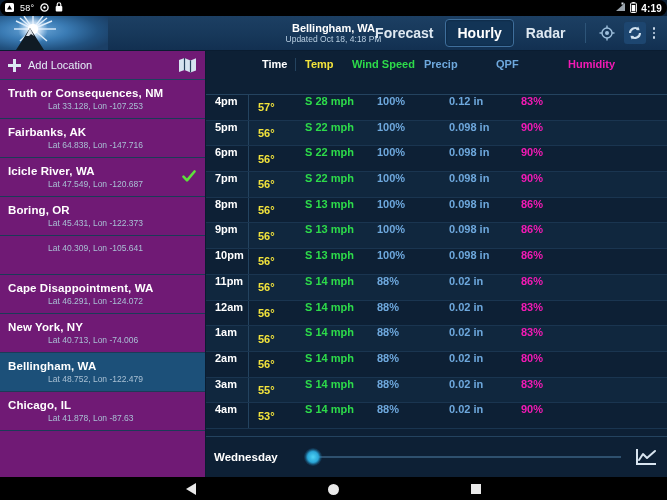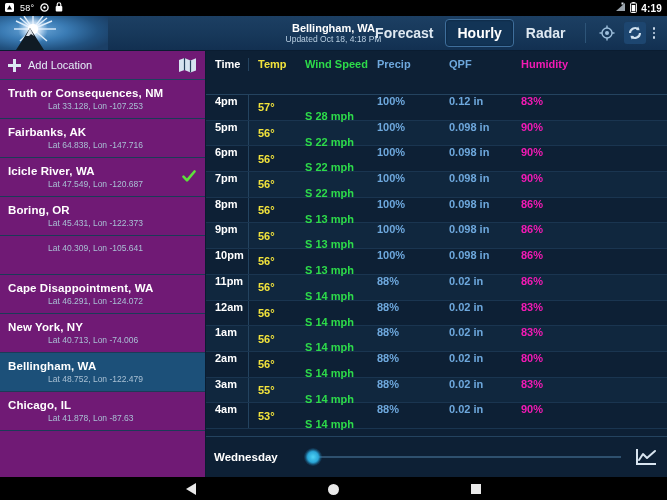--- a/index.html
+++ b/index.html
@@ -7,21 +7,21 @@
     width:667px;height:500px;overflow:hidden;
     background:#0d2035;
     font-family:"Liberation Sans", sans-serif;
     -webkit-font-smoothing:antialiased;
   }
   .screen{position:relative;width:667px;height:500px;overflow:hidden;}
 
   
   .statusbar{
     height:16px;background:#000;display:flex;align-items:center;
-    padding:0 5px;color:#fff;font-size:9px;gap:5px;
+    padding:0 5px;color:#fff;font-size:9px;gap:5px;border-radius:8px;
   }
   .sb-left{display:flex;align-items:center;gap:6px;}
   .sb-right{margin-left:auto;display:flex;align-items:center;gap:4px;}
   .sb-icon{display:inline-block;}
   .sb-temp{font-size:9px;letter-spacing:.2px;}
   .sb-clock{font-size:10px;font-weight:bold;letter-spacing:.2px;}
 
   
   .appbar{
     position:relative;height:34px;
@@ -92,41 +92,41 @@
   .loc-coord{color:#a9c0d4;font-size:8.5px;line-height:12px;padding-left:40px;}
   .check{
     position:absolute;right:9px;top:50%;transform:translateY(-55%);
     width:14px;height:14px;
   }
 
   
   .table-wrap{flex:1;background:#0d2035;display:flex;flex-direction:column;}
   .thead{
     display:flex;align-items:flex-start;height:44px;
-    border-bottom:1px solid #24435f;padding-top:7px;box-sizing:border-box;
+    border-bottom:1px solid #24435f;padding-top:7px;box-sizing:border-box;padding-left:47px;
   }
   .thead .cell{font-size:11px;font-weight:bold;line-height:13px;}
   .tbody{flex:1;}
   .trow{
     display:flex;align-items:flex-start;height:25.7px;
     border-bottom:1px solid #1a3550;box-sizing:border-box;
   }
   .trow.alt{background:#10273e;}
   .cell{box-sizing:border-box;}
   .c-time{width:42px;padding-left:9px;flex:0 0 42px;}
   .c-temp{width:48px;padding-left:9px;flex:0 0 48px;border-left:1px solid #24435f;align-self:stretch;display:flex;align-items:center;}
   .thead .c-temp{align-self:auto;display:block;padding-top:0;}
   .c-wind{width:72px;padding-left:9px;flex:0 0 72px;}
   .c-precip{width:72px;padding-left:9px;flex:0 0 72px;}
   .c-qpf{width:72px;padding-left:9px;flex:0 0 72px;}
   .c-hum{width:90px;padding-left:9px;flex:0 0 90px;}
   .trow .cell{font-size:11px;font-weight:bold;}
   .trow .c-time{color:#ffffff;}
   .trow .c-temp{color:#f2e33c;}
-  .trow .c-wind{color:#2ddb4a;margin-top:15px;}
+  .trow .c-wind{color:#2ddb4a;}
   .trow .c-precip{color:#6ea8dd;}
   .trow .c-qpf{color:#6ea8dd;}
   .trow .c-hum{color:#f21ab4;}
 
   
   .footer{
     height:40px;display:flex;align-items:center;padding:0 8px;
     border-top:1px solid #24435f;background:#0d2035;
   }
   .day-label{color:#ffffff;font-size:11.5px;font-weight:bold;margin-right:12px;}

